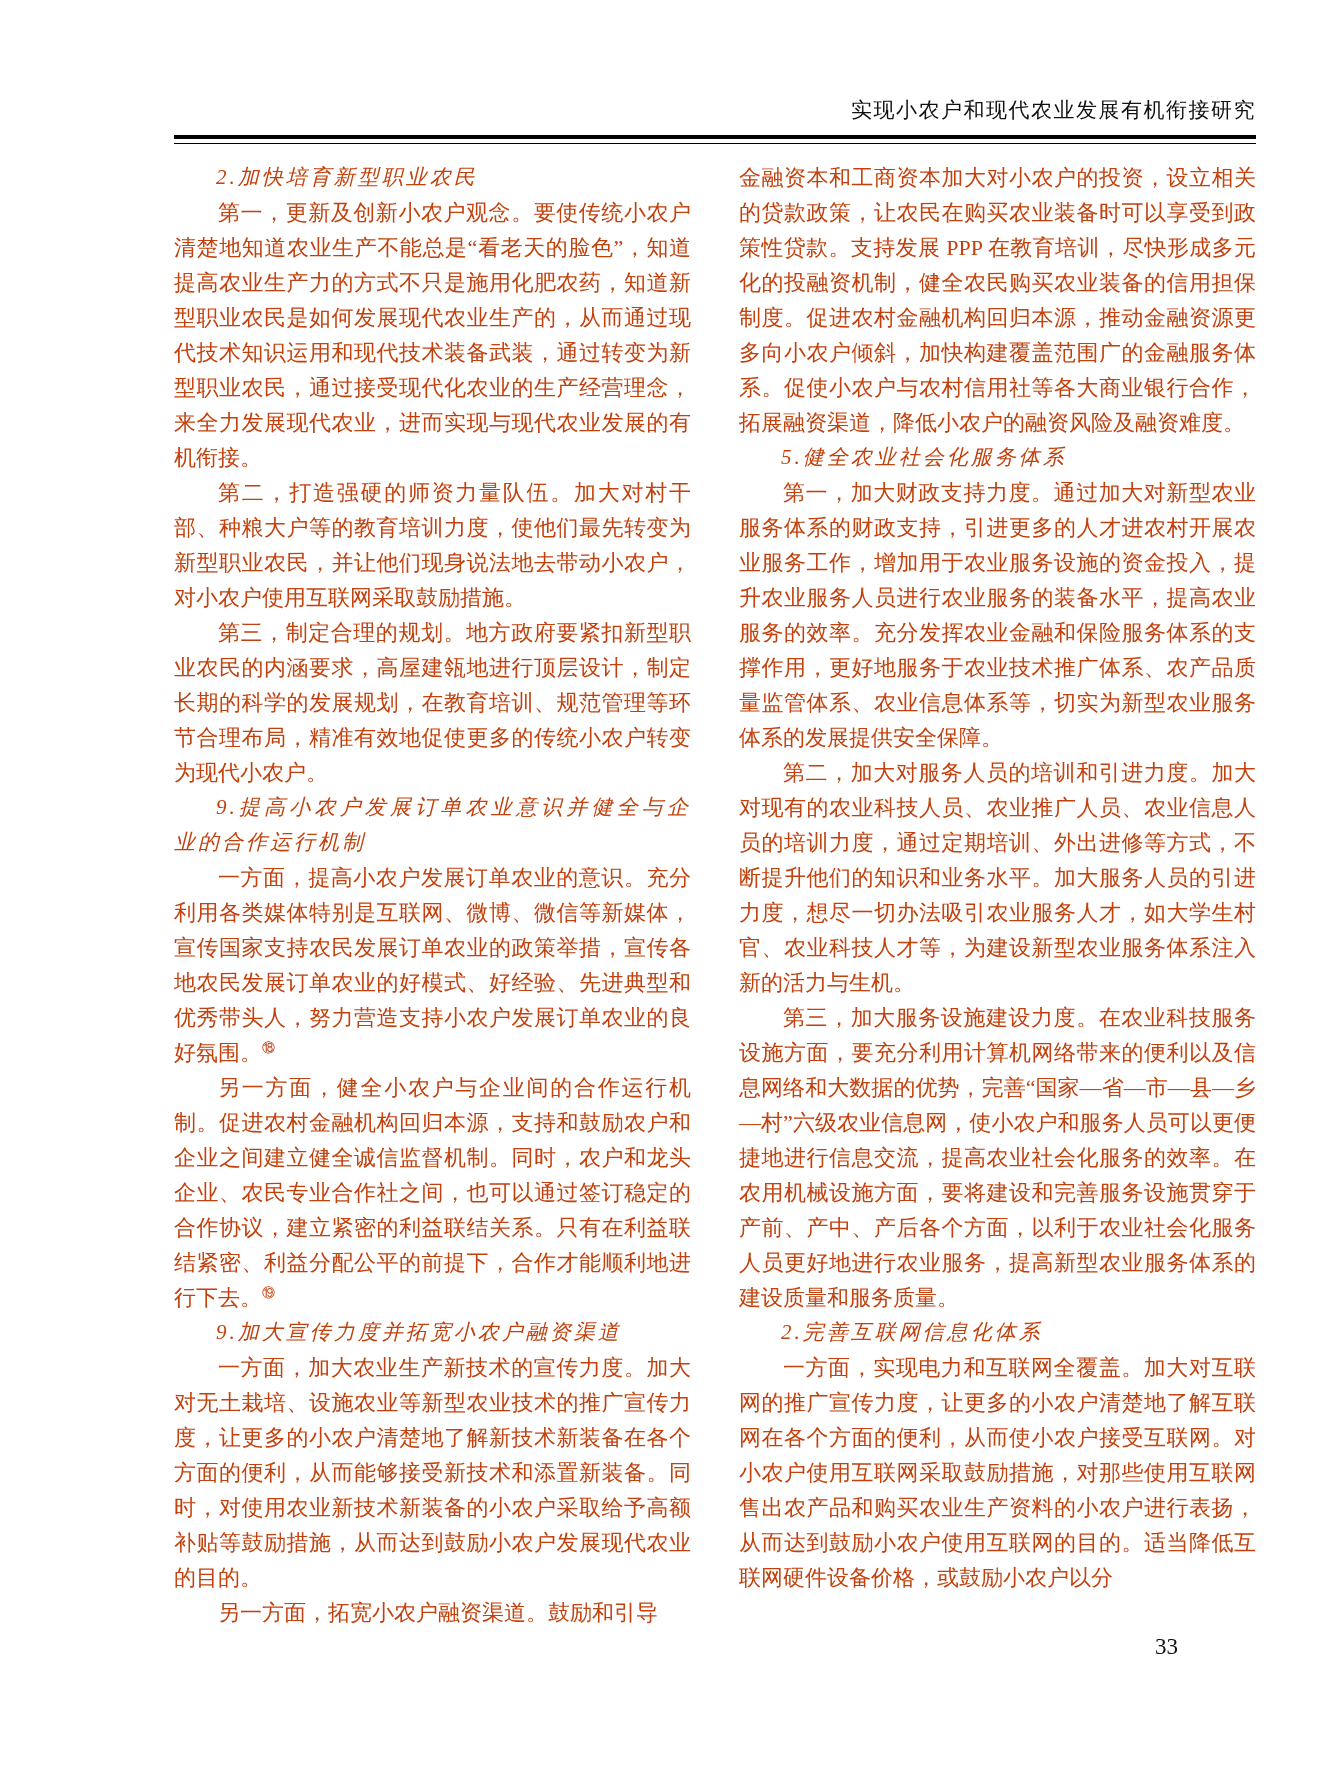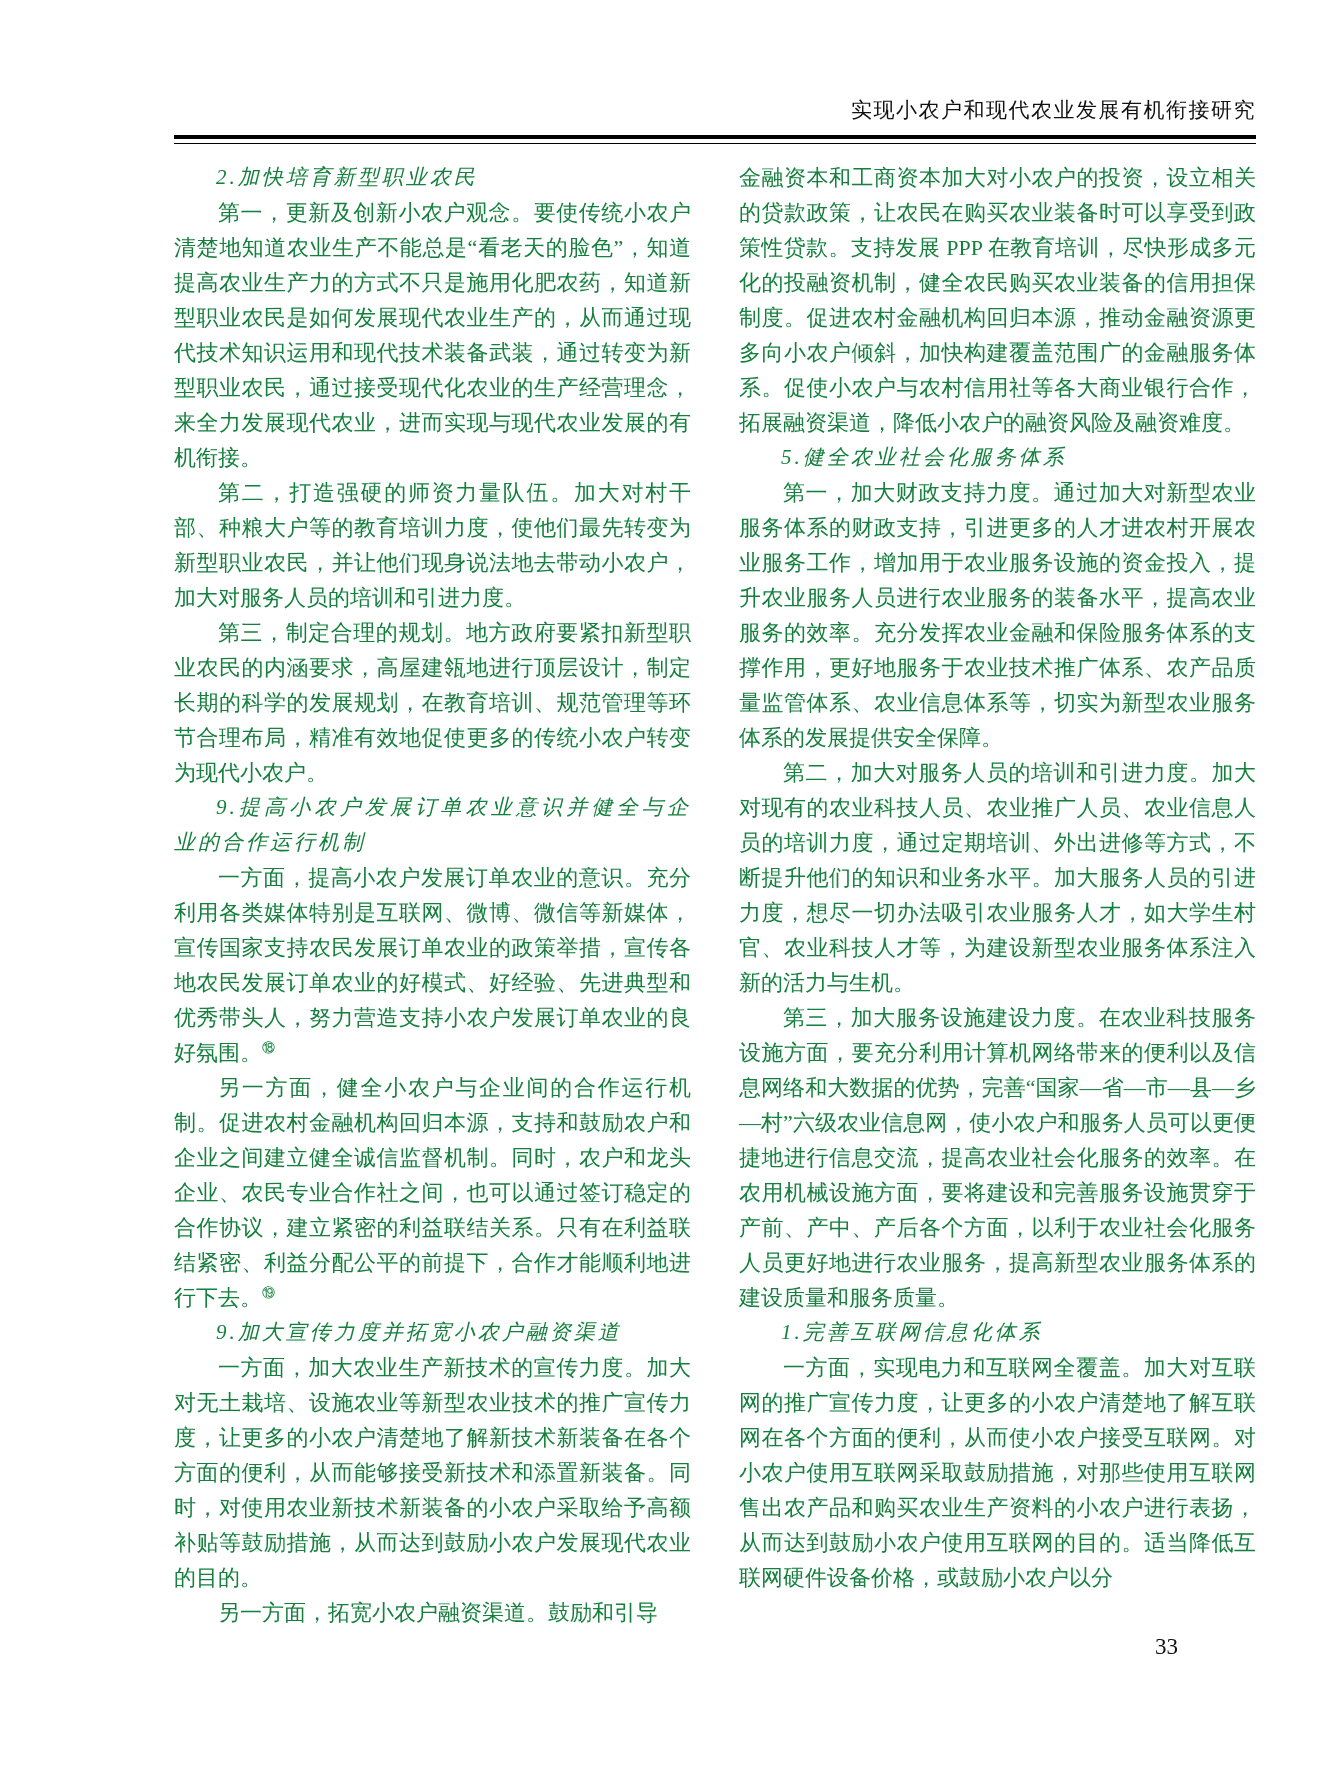--- a/index.html
+++ b/index.html
@@ -39,21 +39,21 @@
   .columns {
     display: flex;
     gap: 48px;
     margin-top: 16px;
   }
   .col {
     width: 517px;
     text-align: justify;
     font-size: 22px;
     line-height: 35px;
-    color: #15803d;
+    color: #c2410c;
   }
   .col p {
     margin: 0;
     text-indent: 2em;
     word-break: break-all;
   }
   .col p.no-indent {
     text-indent: 0;
   }
   .col p.heading {
@@ -87,37 +87,37 @@
 
     <div class="running-head">实现小农户和现代农业发展有机衔接研究</div>
 
     <div class="head-rule"></div>
 
     <div class="columns">
 
       <div class="col">
         <p class="heading">2.加快培育新型职业农民</p>
         <p>第一，更新及创新小农户观念。要使传统小农户清楚地知道农业生产不能总是“看老天的脸色”，知道提高农业生产力的方式不只是施用化肥农药，知道新型职业农民是如何发展现代农业生产的，从而通过现代技术知识运用和现代技术装备武装，通过转变为新型职业农民，通过接受现代化农业的生产经营理念，来全力发展现代农业，进而实现与现代农业发展的有机衔接。</p>
-        <p>第二，打造强硬的师资力量队伍。加大对村干部、种粮大户等的教育培训力度，使他们最先转变为新型职业农民，并让他们现身说法地去带动小农户，加大对服务人员的培训和引进力度。</p>
+        <p>第二，打造强硬的师资力量队伍。加大对村干部、种粮大户等的教育培训力度，使他们最先转变为新型职业农民，并让他们现身说法地去带动小农户，对小农户使用互联网采取鼓励措施。</p>
         <p>第三，制定合理的规划。地方政府要紧扣新型职业农民的内涵要求，高屋建瓴地进行顶层设计，制定长期的科学的发展规划，在教育培训、规范管理等环节合理布局，精准有效地促使更多的传统小农户转变为现代小农户。</p>
         <p class="heading">9.提高小农户发展订单农业意识并健全与企业的合作运行机制</p>
         <p><span>一方面，提高小农户发展订单农业的意识。充分利用各类媒体特别是互联网、微博、微信等新媒体，宣传国家支持农民发展订单农业的政策举措，宣传各地农民发展订单农业的好模式、好经验、先进典型和优秀带头人，努力营造支持小农户发展订单农业的良好氛围。</span><sup class="note">⑱</sup></p>
         <p><span>另一方面，健全小农户与企业间的合作运行机制。促进农村金融机构回归本源，支持和鼓励农户和企业之间建立健全诚信监督机制。同时，农户和龙头企业、农民专业合作社之间，也可以通过签订稳定的合作协议，建立紧密的利益联结关系。只有在利益联结紧密、利益分配公平的前提下，合作才能顺利地进行下去。</span><sup class="note">⑲</sup></p>
         <p class="heading">9.加大宣传力度并拓宽小农户融资渠道</p>
         <p>一方面，加大农业生产新技术的宣传力度。加大对无土栽培、设施农业等新型农业技术的推广宣传力度，让更多的小农户清楚地了解新技术新装备在各个方面的便利，从而能够接受新技术和添置新装备。同时，对使用农业新技术新装备的小农户采取给予高额补贴等鼓励措施，从而达到鼓励小农户发展现代农业的目的。</p>
         <p>另一方面，拓宽小农户融资渠道。鼓励和引导</p>
       </div>
 
       <div class="col">
         <p class="no-indent">金融资本和工商资本加大对小农户的投资，设立相关的贷款政策，让农民在购买农业装备时可以享受到政策性贷款。支持发展 PPP 在教育培训，尽快形成多元化的投融资机制，健全农民购买农业装备的信用担保制度。促进农村金融机构回归本源，推动金融资源更多向小农户倾斜，加快构建覆盖范围广的金融服务体系。促使小农户与农村信用社等各大商业银行合作，拓展融资渠道，降低小农户的融资风险及融资难度。</p>
         <p class="heading">5.健全农业社会化服务体系</p>
         <p>第一，加大财政支持力度。通过加大对新型农业服务体系的财政支持，引进更多的人才进农村开展农业服务工作，增加用于农业服务设施的资金投入，提升农业服务人员进行农业服务的装备水平，提高农业服务的效率。充分发挥农业金融和保险服务体系的支撑作用，更好地服务于农业技术推广体系、农产品质量监管体系、农业信息体系等，切实为新型农业服务体系的发展提供安全保障。</p>
         <p>第二，加大对服务人员的培训和引进力度。加大对现有的农业科技人员、农业推广人员、农业信息人员的培训力度，通过定期培训、外出进修等方式，不断提升他们的知识和业务水平。加大服务人员的引进力度，想尽一切办法吸引农业服务人才，如大学生村官、农业科技人才等，为建设新型农业服务体系注入新的活力与生机。</p>
         <p>第三，加大服务设施建设力度。在农业科技服务设施方面，要充分利用计算机网络带来的便利以及信息网络和大数据的优势，完善“国家—省—市—县—乡—村”六级农业信息网，使小农户和服务人员可以更便捷地进行信息交流，提高农业社会化服务的效率。在农用机械设施方面，要将建设和完善服务设施贯穿于产前、产中、产后各个方面，以利于农业社会化服务人员更好地进行农业服务，提高新型农业服务体系的建设质量和服务质量。</p>
-        <p class="heading">1.完善互联网信息化体系</p>
+        <p class="heading">2.完善互联网信息化体系</p>
         <p>一方面，实现电力和互联网全覆盖。加大对互联网的推广宣传力度，让更多的小农户清楚地了解互联网在各个方面的便利，从而使小农户接受互联网。对小农户使用互联网采取鼓励措施，对那些使用互联网售出农产品和购买农业生产资料的小农户进行表扬，从而达到鼓励小农户使用互联网的目的。适当降低互联网硬件设备价格，或鼓励小农户以分</p>
       </div>
 
     </div>
   </div>
 
   <div class="page-number">33</div>
 </div>
 
 </body></html>

